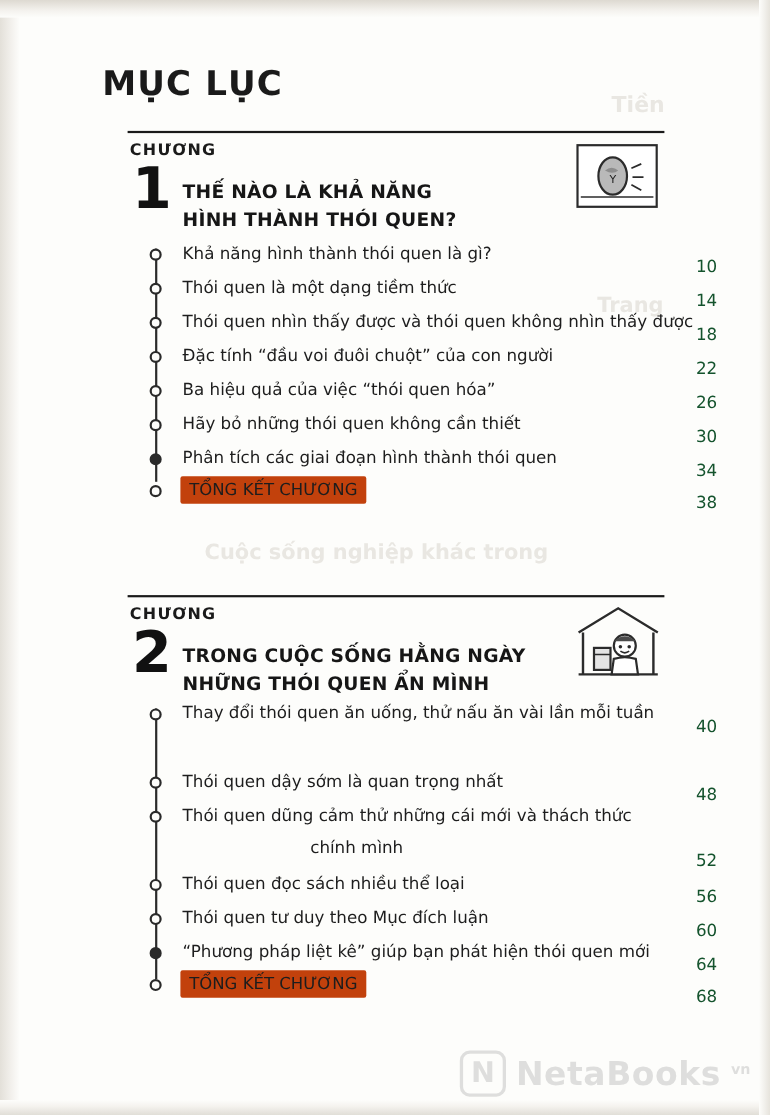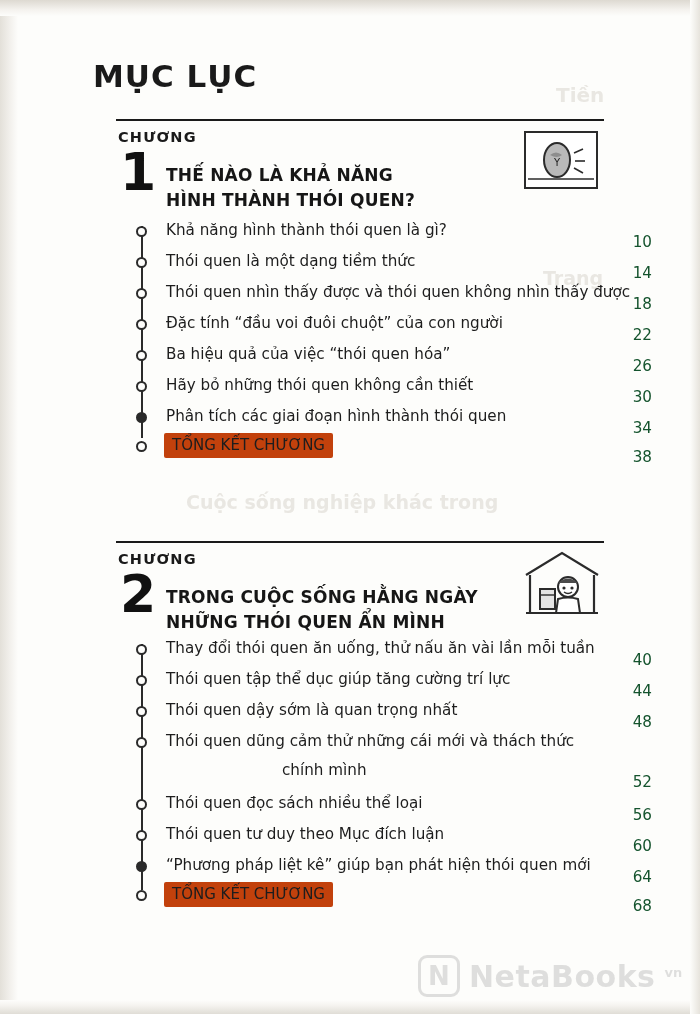--- a/index.html
+++ b/index.html
@@ -273,25 +273,20 @@
       </svg>
     </div>
 
     <div class="timeline" style="top:644px; height:246px;"></div>
 
     <div class="entry" style="top:636px;">
       <div class="dot"></div>
       <div class="entry-label">Thay đổi thói quen ăn uống, thử nấu ăn vài lần mỗi tuần</div>
       <div class="entry-page">40</div>
     </div>
-    <div class="entry" style="top:667px;">
-      <div class="dot"></div>
-      <div class="entry-label">Thói quen tập thể dục giúp tăng cường trí lực</div>
-      <div class="entry-page">44</div>
-    </div>
     <div class="entry" style="top:698px;">
       <div class="dot"></div>
       <div class="entry-label">Thói quen dậy sớm là quan trọng nhất</div>
       <div class="entry-page">48</div>
     </div>
     <div class="entry" style="top:729px; height:58px;">
       <div class="dot"></div>
       <div class="entry-label">Thói quen dũng cảm thử những cái mới và thách thức</div>
       <div class="entry-cont" style="top:32px;">chính mình</div>
       <div class="entry-page" style="top:32px;">52</div>

